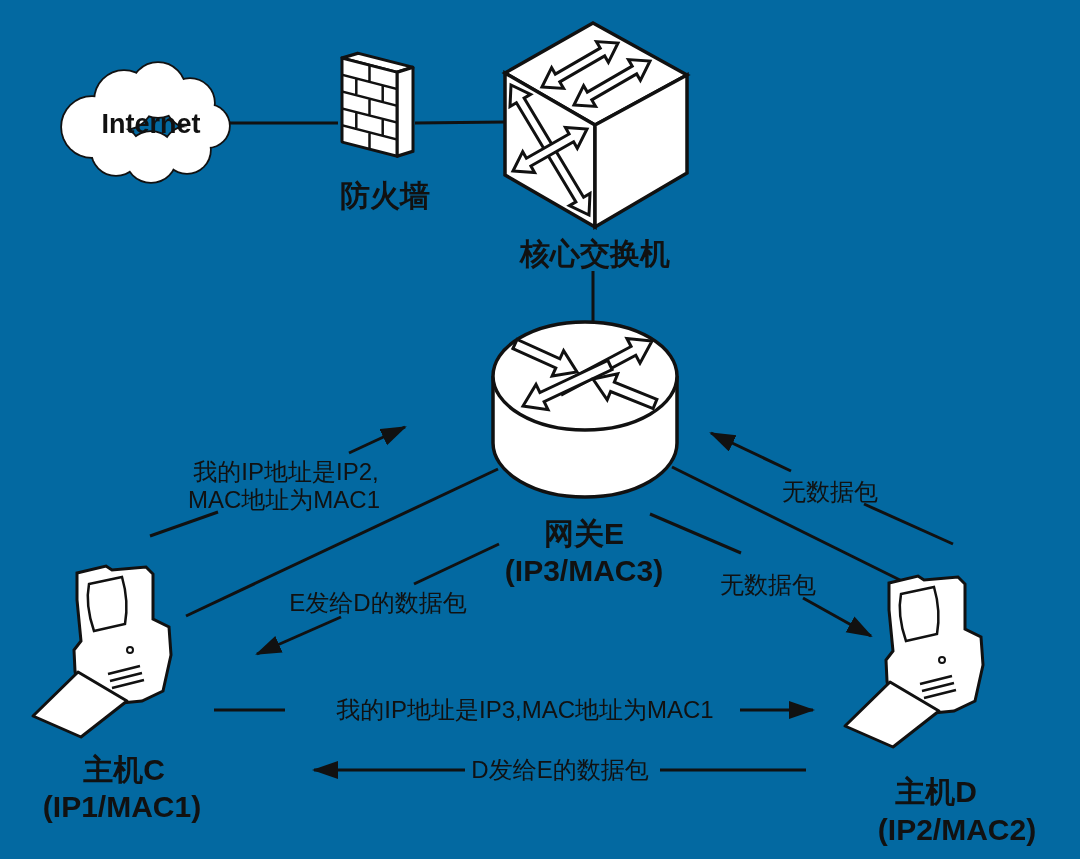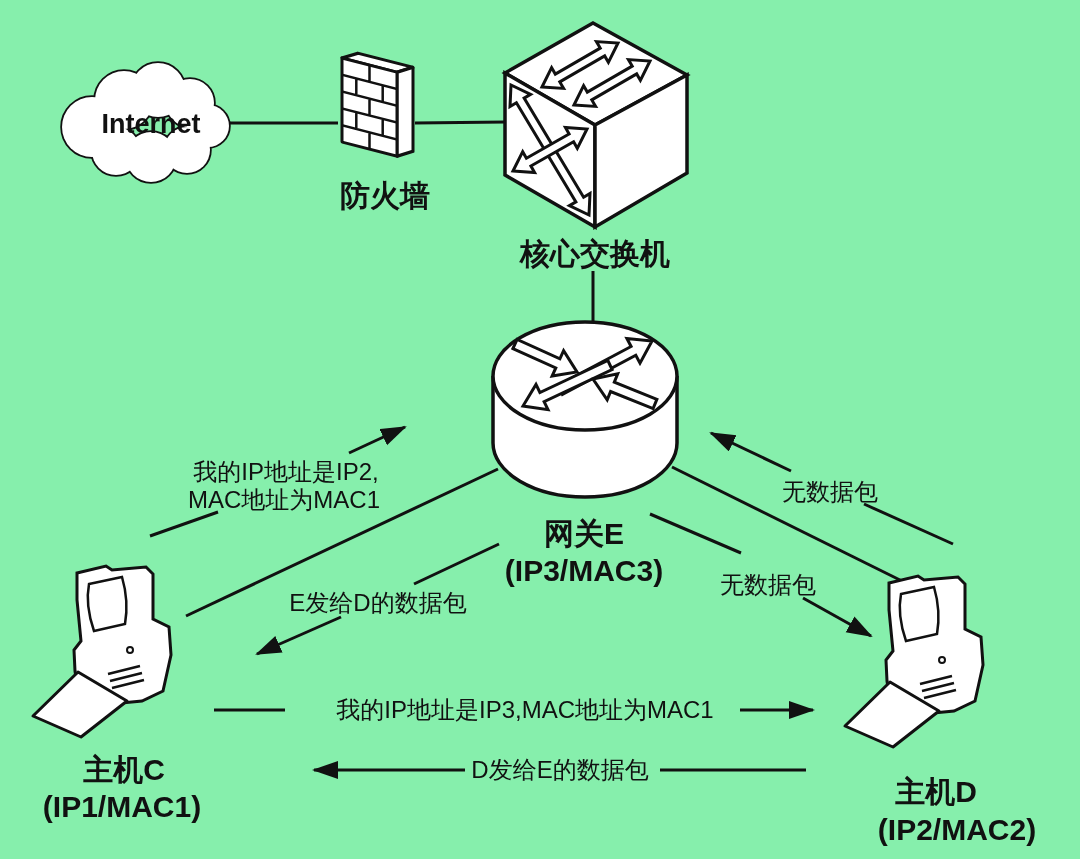--- a/index.html
+++ b/index.html
@@ -1,16 +1,16 @@
 <!DOCTYPE html>
 <html><head>
 <meta charset="utf-8">
 <style>
   html,body{margin:0;padding:0;background:#ffffff;}
-  .stage{position:relative;width:1080px;height:859px;background:#86efac;overflow:hidden;
+  .stage{position:relative;width:1080px;height:859px;background:#0369a1;overflow:hidden;
          font-family:"Liberation Sans", sans-serif;}
   svg{display:block}
   text{fill:#111111;}
   .node-label{font-size:30px;font-weight:700;}
   .msg-label{font-size:24px;font-weight:500;}
   .cloud-label{font-size:27px;font-weight:700;}
   .ln{stroke:#111111;stroke-width:3;fill:none;}
   .shape{stroke:#111111;stroke-width:3.5;fill:#ffffff;}
   .thinshape{stroke:#111111;stroke-width:3;fill:#ffffff;}
   .fillonly{fill:#ffffff;stroke:none;}

